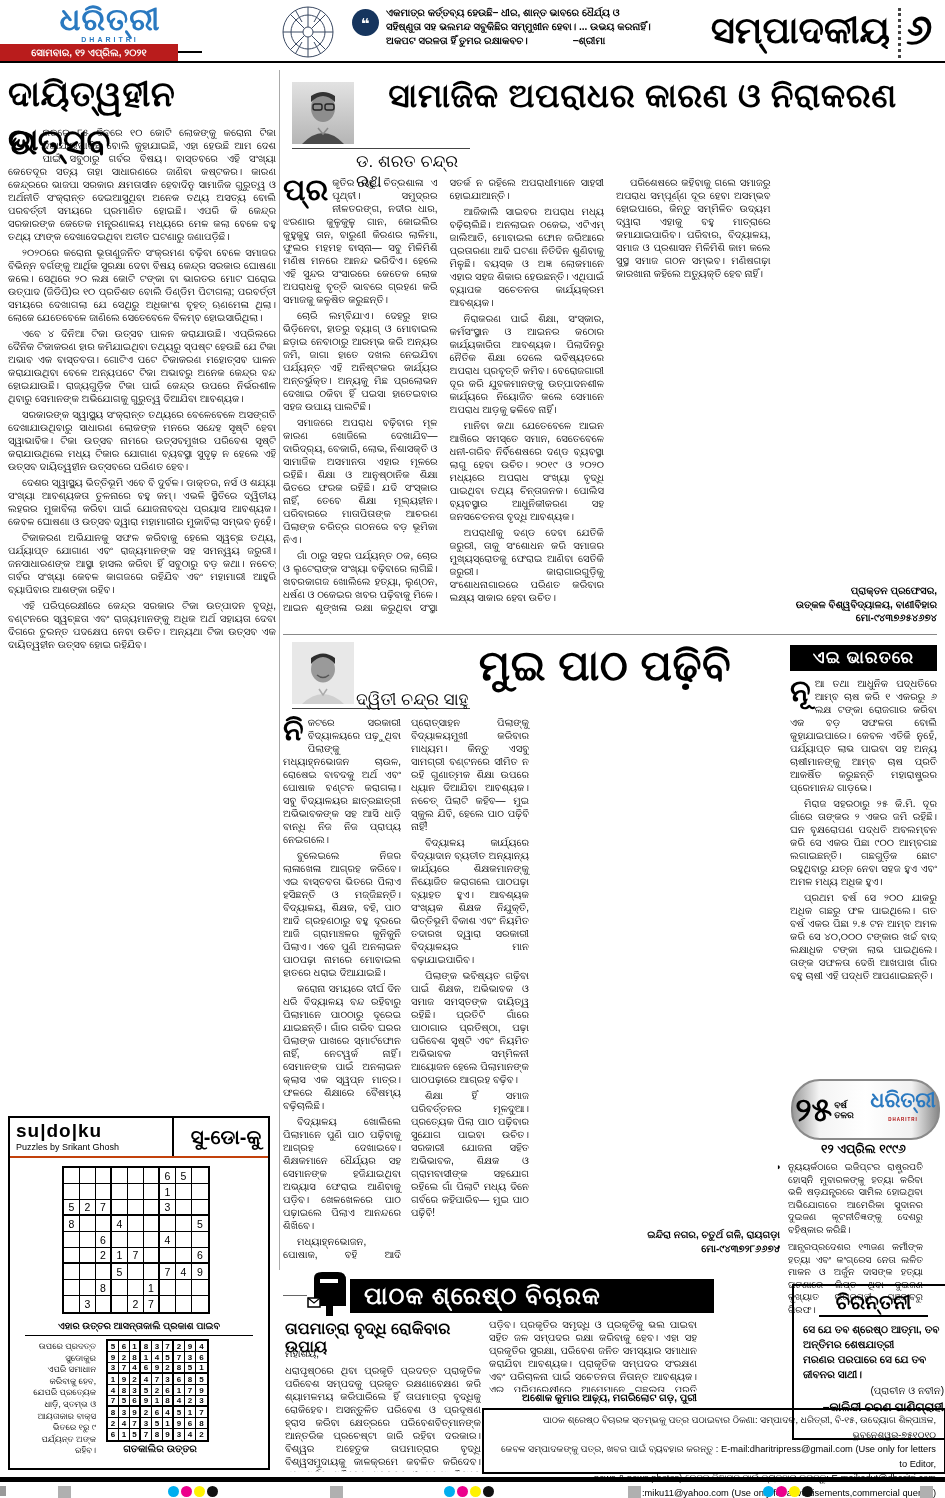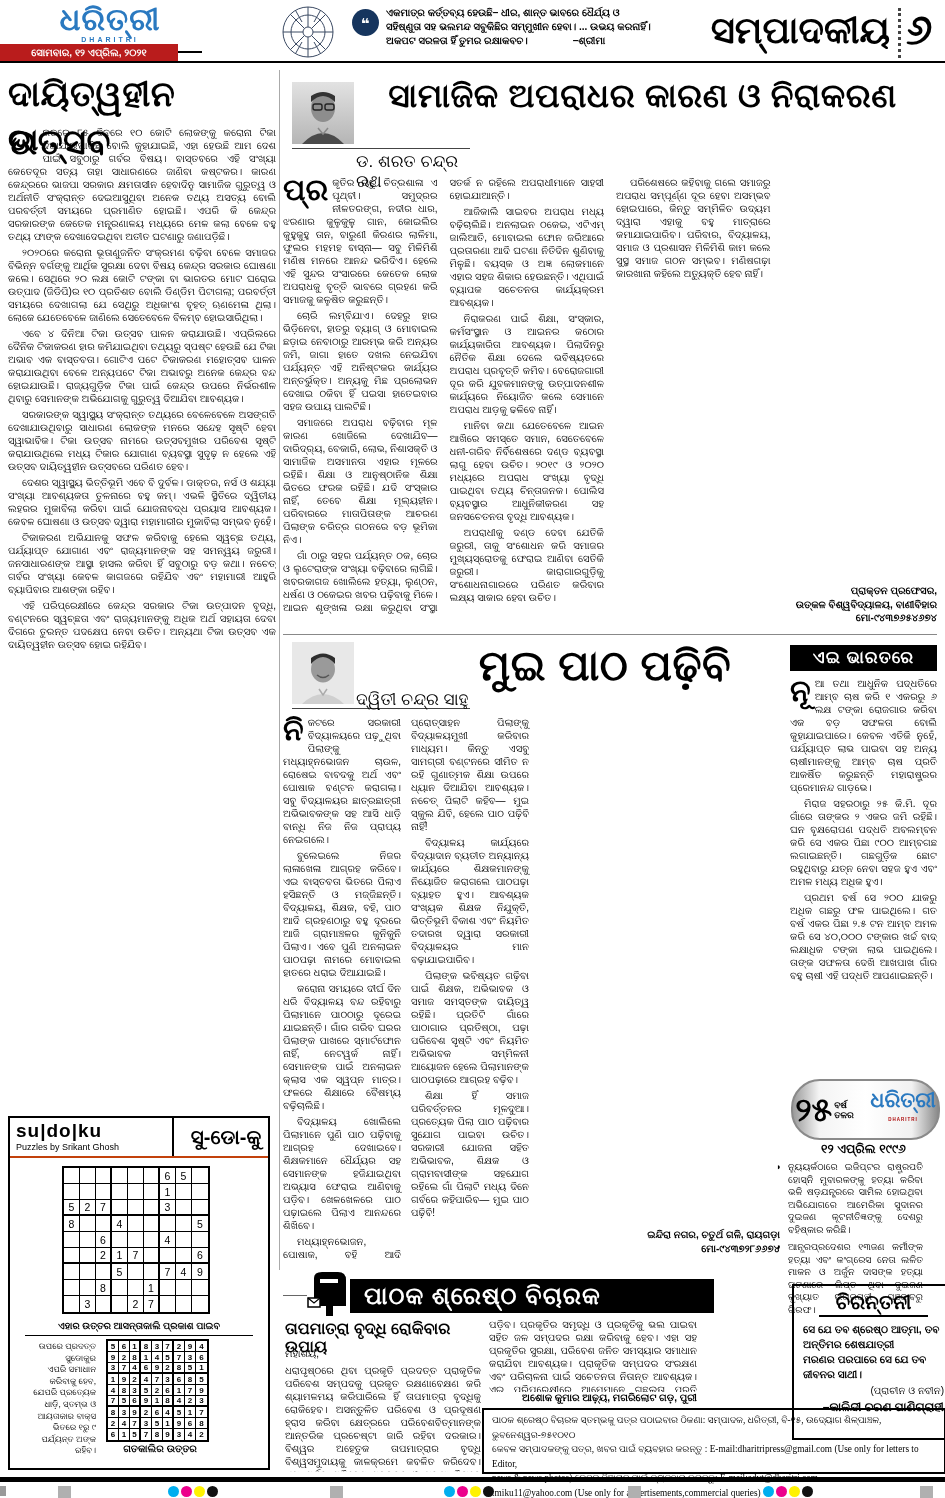--- a/index.html
+++ b/index.html
@@ -413,21 +413,21 @@
     </svg>
   </div>
   <div class="abs" style="left:285px;top:1320px;width:210px;font-size:16px;font-weight:800;">ତାପମାତ୍ରା ବୃଦ୍ଧି ରୋକିବାର ଉପାୟ</div>
 
   <div class="abs blackbar" style="left:350px;top:1279px;width:350px;height:34px;font-size:24px;line-height:34px;padding-left:14px;letter-spacing:1px;">ପାଠକ ଶ୍ରେଷ୍ଠ ବିଚାରକ</div>
   <div class="abs" style="left:285px;top:1348px;font-size:10px;">ମହାଶୟ,</div>
   <div class="abs just" style="left:285px;top:1364px;width:196px;height:108px;">ଧରାପୃଷ୍ଠରେ ଥିବା ପ୍ରକୃତି ପ୍ରଦତ୍ତ ପ୍ରାକୃତିକ ପରିବେଶ ସମ୍ପଦକୁ ପ୍ରକୃତ ରକ୍ଷଣାବେକ୍ଷଣ କରି ଶ୍ୟାମଳମୟ କରିପାରିଲେ ହିଁ ତାପମାତ୍ରା ବୃଦ୍ଧିକୁ ରୋକିହେବ। ଅସନ୍ତୁଳିତ ପରିବେଶ ଓ ପ୍ରଦୂଷଣ ହ୍ରାସ କରିବା କ୍ଷେତ୍ରରେ ପରିବେଶବିତ୍‌ମାନଙ୍କ ଆନ୍ତରିକ ପ୍ରଚେଷ୍ଟା ଜାରି ରହିବା ଦରକାର। ବିଶ୍ୱର ଅହେତୁକ ତାପମାତ୍ରାର ବୃଦ୍ଧି ବିଶ୍ୱସମୁଦାୟକୁ କାଳକ୍ରମେ କବଳିତ କରିଦେବ। ଏହା ପୂର୍ବରୁ ପରିବେଶ ସନ୍ତୁଳନ ଓ ସୁରକ୍ଷା ଦିଗରେ କାର୍ଯ୍ୟ କରିବାକୁ</div>
   <div class="abs just" style="left:489px;top:1318px;width:208px;height:74px;">ପଡ଼ିବ। ପ୍ରକୃତିର ସମୃଦ୍ଧି ଓ ପ୍ରକୃତିକୁ ଭଲ ପାଇବା ସହିତ ଜଳ ସମ୍ପଦର ରକ୍ଷା କରିବାକୁ ହେବ। ଏହା ସହ ପ୍ରକୃତିର ସୁରକ୍ଷା, ପରିବେଶ ଜନିତ ସମସ୍ୟାର ସମାଧାନ କରାଯିବା ଆବଶ୍ୟକ। ପ୍ରାକୃତିକ ସମ୍ପଦର ସଂରକ୍ଷଣ ଏବଂ ପରିଚାଳନା ପାଇଁ ସଚେତନତା ନିତାନ୍ତ ଆବଶ୍ୟକ। ଏଇ ପରିପ୍ରେକ୍ଷୀରେ ଆମେମାନେ ଗଛଲତା ପ୍ରତି ସଚେତନ ରହିବା ମଧ୍ୟ ଜରୁରୀ।</div>
   <div class="abs" style="left:489px;top:1392px;width:208px;text-align:right;font-size:10px;font-weight:700;">ଅଶୋକ କୁମାର ଆଢ଼୍ୟ, ମଗରିଲୋଟ ଗଡ଼, ପୁରୀ</div>
 
-  <div class="abs" style="left:482px;top:1408px;width:444px;height:56px;border:2px solid #000;padding:3px 8px;text-align:left;font-family:Liberation Serif, serif;">
+  <div class="abs" style="left:482px;top:1408px;width:444px;height:56px;border:2px solid #000;padding:3px 8px;text-align:right;">
       <div class="foot-line">ପାଠକ ଶ୍ରେଷ୍ଠ ବିଚାରକ ସ୍ତମ୍ଭକୁ ପତ୍ର ପଠାଇବାର ଠିକଣା: ସମ୍ପାଦକ, ଧରିତ୍ରୀ, ବି-୧୫, ଉଦ୍ୟୋଗ ଶିଳ୍ପାଞ୍ଚଳ, ଭୁବନେଶ୍ୱର-୭୫୧୦୧୦</div>
       <div class="foot-line">କେବଳ ସମ୍ପାଦକଙ୍କୁ ପତ୍ର, ଖବର ପାଇଁ ବ୍ୟବହାର କରନ୍ତୁ : E-mail:dharitripress@gmail.com (Use only for letters to Editor,</div>
       <div class="foot-line">news &amp; news photos) କେବଳ ବିଜ୍ଞାପନ ପାଇଁ ବ୍ୟବହାର କରନ୍ତୁ: E-mail:advt@dharitri.com</div>
       <div class="foot-line">:miku11@yahoo.com (Use only for advertisements,commercial queries)</div>
     </div>
 
   <div class="abs" style="left:0;top:1477px;width:945px;height:5px;background:#000;"></div>
   <div class="abs" style="left:0;top:1486px;width:6px;height:10px;background:#999;"></div>
   <div class="abs mark-sq" style="left:58px;top:1486px;"></div>
   <div class="abs mark-sq" style="left:330px;top:1486px;"></div>

